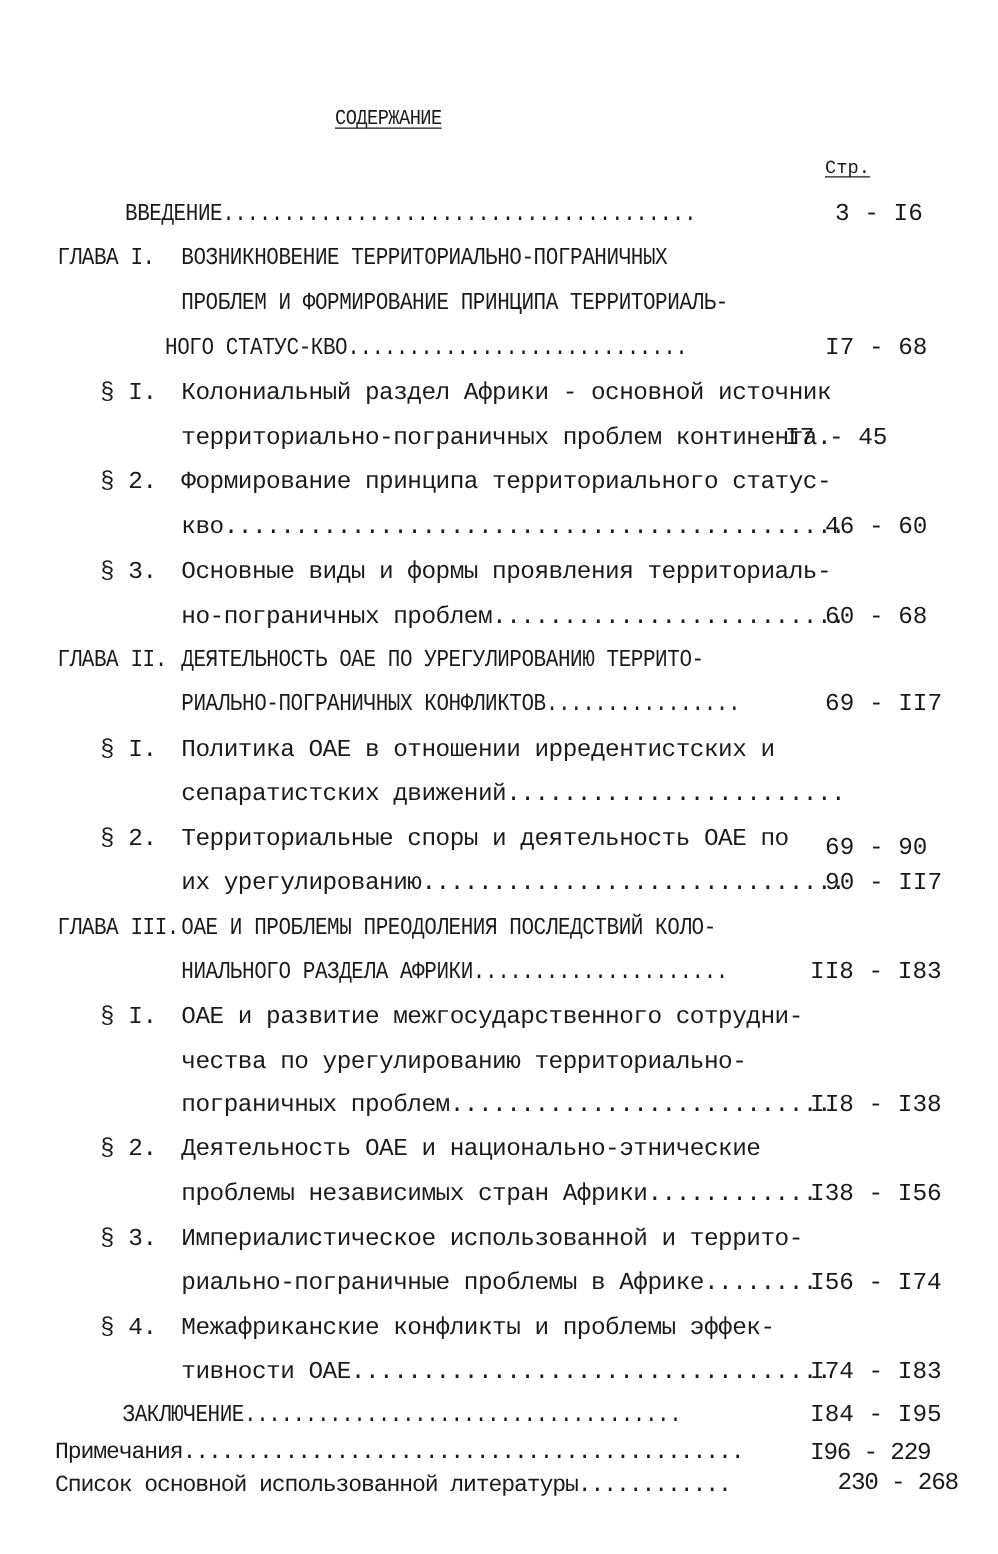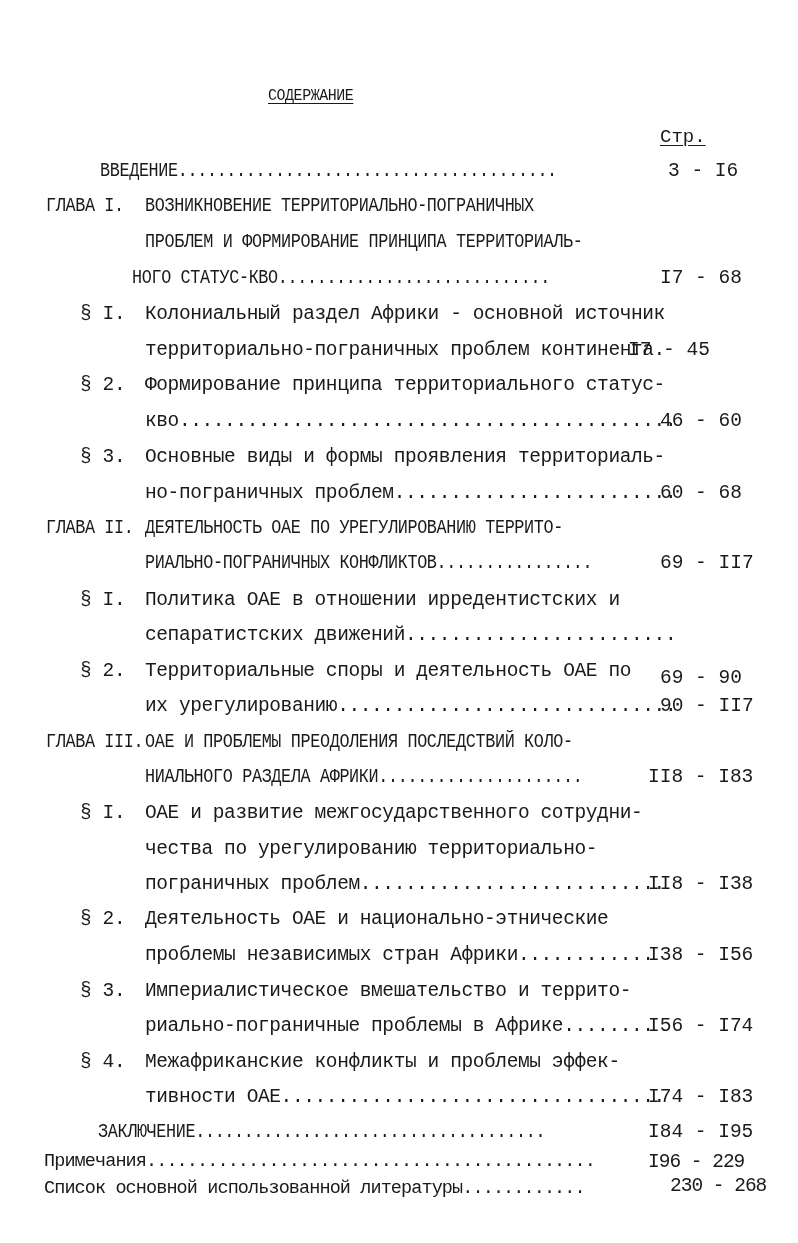--- a/index.html
+++ b/index.html
@@ -9,21 +9,21 @@
     color: #1a1a1a;
   }
   .title {
     position: absolute; left: 268px; top: 86px;
     font-size: 17px; letter-spacing: -0.5px;
     text-decoration: underline; text-underline-offset: 3px;
     transform: scaleX(0.88); transform-origin: left;
   }
   .pg-header {
     position: absolute; left: 660px; top: 126px;
-    font-size: 19px; text-decoration: underline; text-underline-offset: 3px;
+    font-size: 15px; text-decoration: underline; text-underline-offset: 3px;
   }
   .line {
     position: absolute; white-space: pre;
     font-size: 19.5px; letter-spacing: -0.4px;
     line-height: 24px;
   }
   .caps { transform: scaleX(0.86); transform-origin: left; display:inline-block; }
   .pages { position: absolute; white-space: pre; font-size: 19.5px; line-height: 24px; }
 </style>
 </head>
@@ -81,21 +81,21 @@
 <div class="line" style="left:145px;top:837px;">чества по урегулированию территориально-</div>
 <div class="line" style="left:145px;top:872px;">пограничных проблем...........................</div>
 <div class="pages" style="left:648px;top:872px;">II8 - I38</div>
 
 <div class="line" style="left:80px;top:907px;">§ 2.</div>
 <div class="line" style="left:145px;top:907px;">Деятельность ОАЕ и национально-этнические</div>
 <div class="line" style="left:145px;top:943px;">проблемы независимых стран Африки............</div>
 <div class="pages" style="left:648px;top:943px;">I38 - I56</div>
 
 <div class="line" style="left:80px;top:979px;">§ 3.</div>
-<div class="line" style="left:145px;top:979px;">Империалистическое вмешательство и террито-</div>
+<div class="line" style="left:145px;top:979px;">Империалистическое использованной и террито-</div>
 <div class="line" style="left:145px;top:1014px;">риально-пограничные проблемы в Африке........</div>
 <div class="pages" style="left:648px;top:1014px;">I56 - I74</div>
 
 <div class="line" style="left:80px;top:1050px;">§ 4.</div>
 <div class="line" style="left:145px;top:1050px;">Межафриканские конфликты и проблемы эффек-</div>
 <div class="line" style="left:145px;top:1085px;">тивности ОАЕ..................................</div>
 <div class="pages" style="left:648px;top:1085px;">I74 - I83</div>
 
 <div class="line" style="left:98px;top:1120px;"><span class="caps">ЗАКЛЮЧЕНИЕ....................................</span></div>
 <div class="pages" style="left:648px;top:1120px;">I84 - I95</div>

